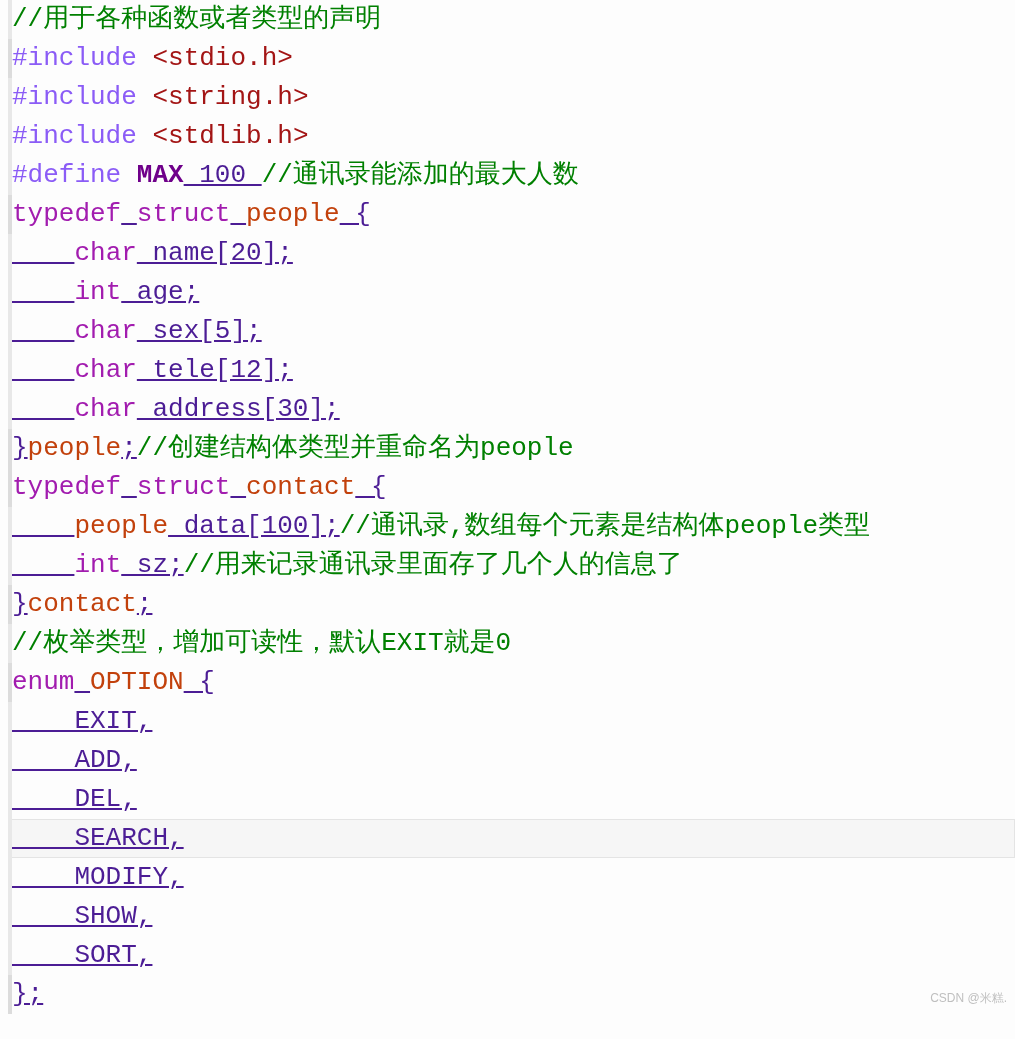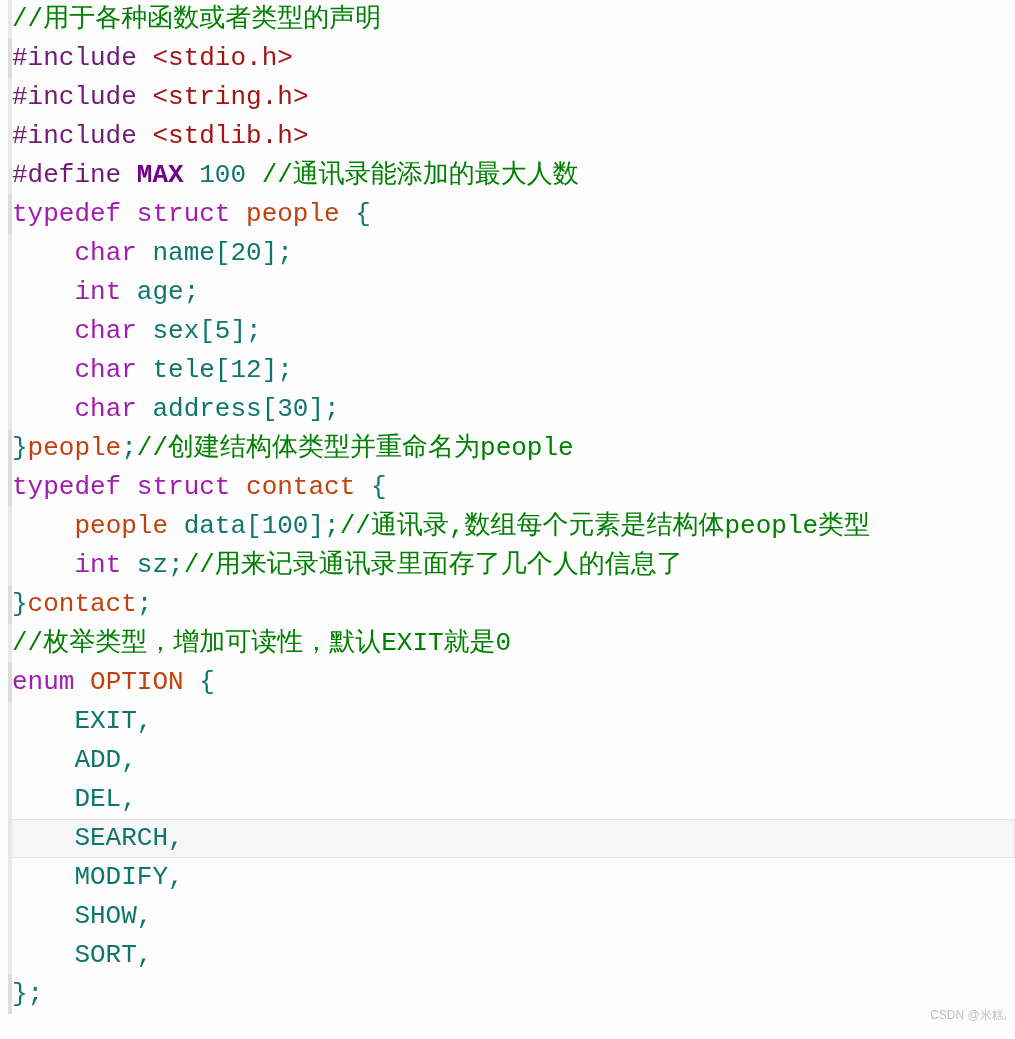--- a/index.html
+++ b/index.html
@@ -27,35 +27,35 @@
     background: #E8E8E8;
     position: absolute;
     left: 0;
     top: 0;
   }
   .gutter.fold {
     background: #dcdcdc;
   }
   .content { padding-left: 4px; display: inline-block; }
   .comment { color: #008000; }
-  .preproc { color: #701a75; }
+  .preproc { color: #8b5cf6; }
   .incfile { color: #a31515; }
   .angle { color: #a31515; }
   .keyword { color: #a21caf; }
   .typename { color: #c2410c; }
   .macro { color: #6f008a; font-weight: bold; }
-  .plain { color: #0f766e; }
+  .plain { color: #4c1d95; text-decoration: underline; }
   .highlight-line {
     background: #F6F6F6;
     box-shadow: 0 0 0 1px #E4E4E4 inset;
   }
   .watermark {
     position: absolute;
     right: 8px;
-    bottom: 4px;
+    bottom: 21px;
     font-family: "Microsoft YaHei", sans-serif;
     font-size: 12px;
     color: #BFBFBF;
   }
 </style>
 </head>
 <body>
 
 <div class="code" id="code-root"><div class="line"><span class="gutter"></span><span class="content"><span class="comment">//用于各种函数或者类型的声明</span></span></div><div class="line"><span class="gutter fold"></span><span class="content"><span class="preproc">#include </span><span class="angle">&lt;</span><span class="incfile">stdio.h</span><span class="angle">&gt;</span></span></div><div class="line"><span class="gutter"></span><span class="content"><span class="preproc">#include </span><span class="angle">&lt;</span><span class="incfile">string.h</span><span class="angle">&gt;</span></span></div><div class="line"><span class="gutter"></span><span class="content"><span class="preproc">#include </span><span class="angle">&lt;</span><span class="incfile">stdlib.h</span><span class="angle">&gt;</span></span></div><div class="line"><span class="gutter"></span><span class="content"><span class="preproc">#define </span><span class="macro">MAX</span><span class="plain"> 100 </span><span class="comment">//通讯录能添加的最大人数</span></span></div><div class="line"><span class="gutter fold"></span><span class="content"><span class="keyword">typedef</span><span class="plain"> </span><span class="keyword">struct</span><span class="plain"> </span><span class="typename">people</span><span class="plain"> {</span></span></div><div class="line"><span class="gutter"></span><span class="content"><span class="plain">    </span><span class="keyword">char</span><span class="plain"> name[20];</span></span></div><div class="line"><span class="gutter"></span><span class="content"><span class="plain">    </span><span class="keyword">int</span><span class="plain"> age;</span></span></div><div class="line"><span class="gutter"></span><span class="content"><span class="plain">    </span><span class="keyword">char</span><span class="plain"> sex[5];</span></span></div><div class="line"><span class="gutter"></span><span class="content"><span class="plain">    </span><span class="keyword">char</span><span class="plain"> tele[12];</span></span></div><div class="line"><span class="gutter"></span><span class="content"><span class="plain">    </span><span class="keyword">char</span><span class="plain"> address[30];</span></span></div><div class="line"><span class="gutter fold"></span><span class="content"><span class="plain">}</span><span class="typename">people</span><span class="plain">;</span><span class="comment">//创建结构体类型并重命名为people</span></span></div><div class="line"><span class="gutter fold"></span><span class="content"><span class="keyword">typedef</span><span class="plain"> </span><span class="keyword">struct</span><span class="plain"> </span><span class="typename">contact</span><span class="plain"> {</span></span></div><div class="line"><span class="gutter"></span><span class="content"><span class="plain">    </span><span class="typename">people</span><span class="plain"> data[100];</span><span class="comment">//通讯录,数组每个元素是结构体people类型</span></span></div><div class="line"><span class="gutter"></span><span class="content"><span class="plain">    </span><span class="keyword">int</span><span class="plain"> sz;</span><span class="comment">//用来记录通讯录里面存了几个人的信息了</span></span></div><div class="line"><span class="gutter fold"></span><span class="content"><span class="plain">}</span><span class="typename">contact</span><span class="plain">;</span></span></div><div class="line"><span class="gutter"></span><span class="content"><span class="comment">//枚举类型，增加可读性，默认EXIT就是0</span></span></div><div class="line"><span class="gutter fold"></span><span class="content"><span class="keyword">enum</span><span class="plain"> </span><span class="typename">OPTION</span><span class="plain"> {</span></span></div><div class="line"><span class="gutter"></span><span class="content"><span class="plain">    EXIT,</span></span></div><div class="line"><span class="gutter"></span><span class="content"><span class="plain">    ADD,</span></span></div><div class="line"><span class="gutter"></span><span class="content"><span class="plain">    DEL,</span></span></div><div class="line highlight-line"><span class="gutter"></span><span class="content"><span class="plain">    SEARCH,</span></span></div><div class="line"><span class="gutter"></span><span class="content"><span class="plain">    MODIFY,</span></span></div><div class="line"><span class="gutter"></span><span class="content"><span class="plain">    SHOW,</span></span></div><div class="line"><span class="gutter"></span><span class="content"><span class="plain">    SORT,</span></span></div><div class="line"><span class="gutter fold"></span><span class="content"><span class="plain">};</span></span></div></div>
 <div class="watermark">CSDN @米糕.</div>

